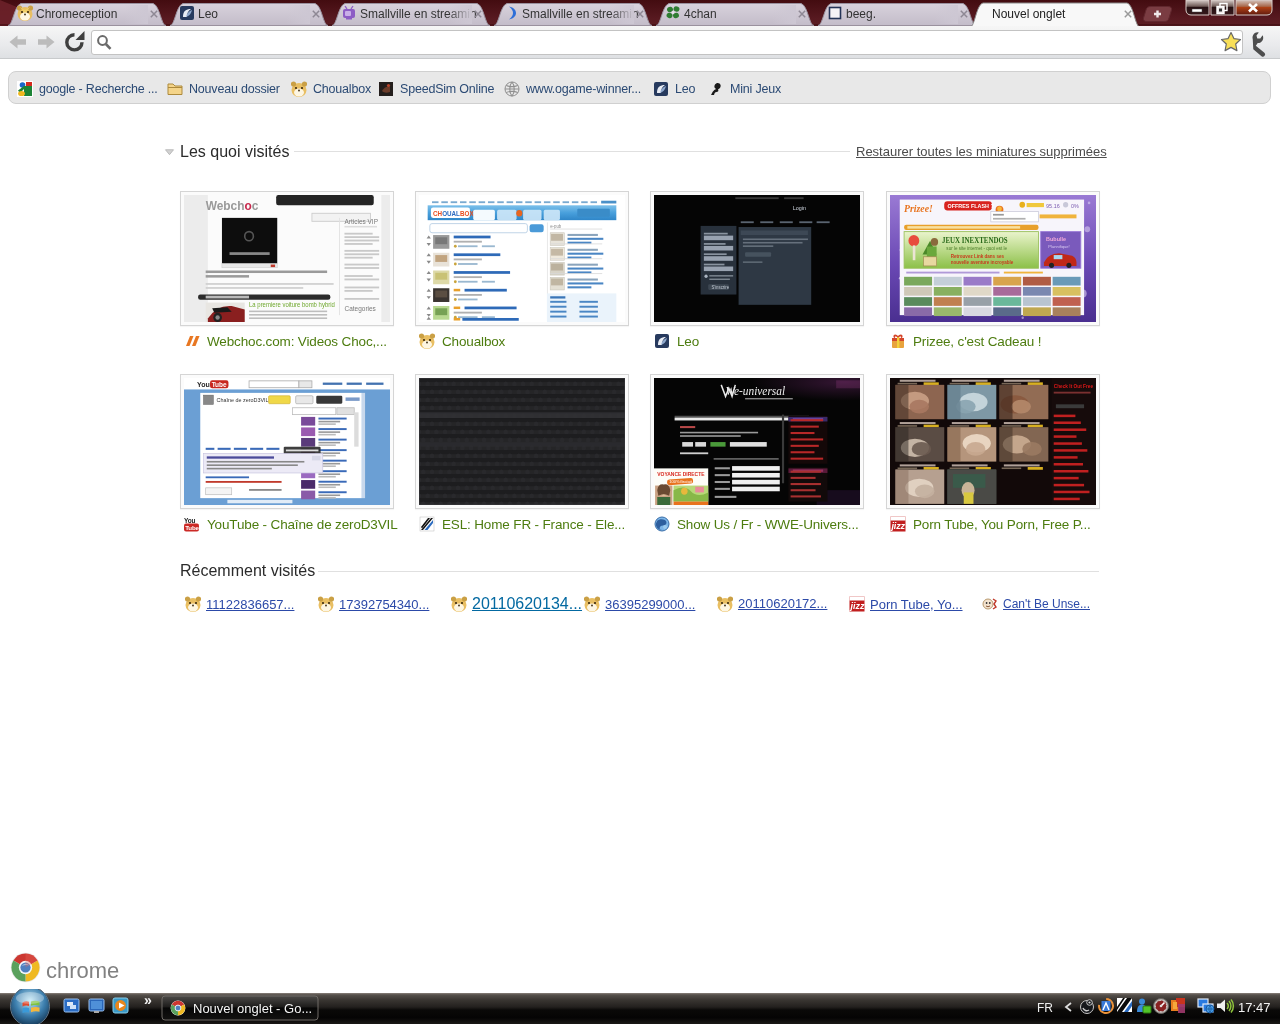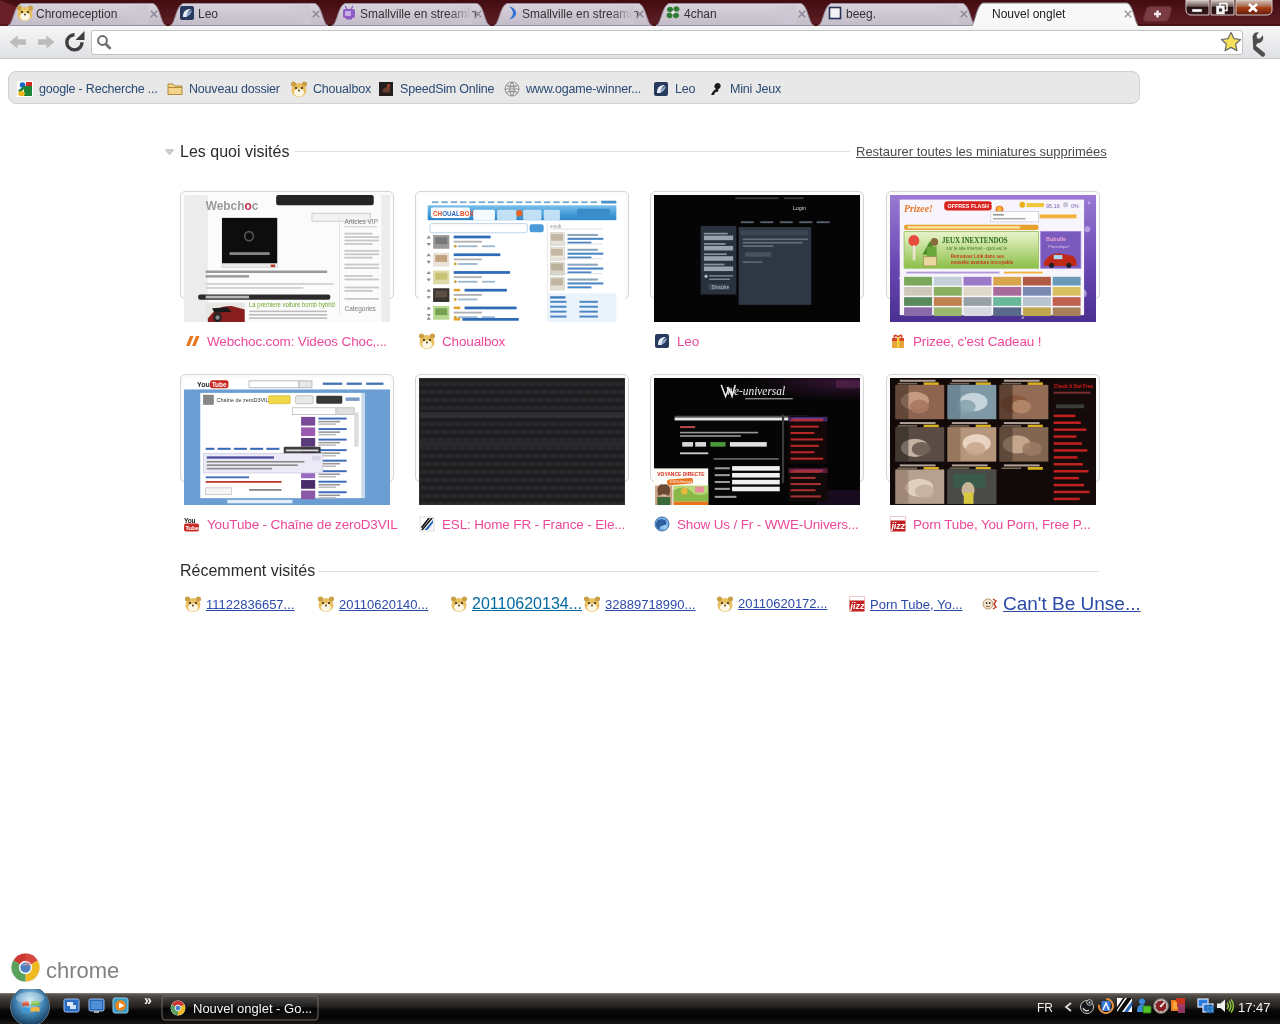--- a/index.html
+++ b/index.html
@@ -13,37 +13,37 @@
     background:linear-gradient(#430c10,#571920 70%,#5c1d23); }
 
   
   #toolbar { position:absolute; left:0; top:26px; width:1280px; height:33px;
     background:linear-gradient(#f6f6f6,#e9eaec 60%,#dee0e3);
     border-bottom:1px solid #c8cacc; }
   #omnibox { position:absolute; left:91px; top:4px; width:1152px; height:25px;
     background:#fff; border:1px solid #c3c3c3; border-radius:3px; }
 
   
-  #bmbar { position:absolute; left:8px; top:11px; width:1132px; height:33px;
+  #bmbar { position:absolute; left:8px; top:11px; width:1263px; height:33px;
     background:#e8e8e8; border:1px solid #d0d0d0; border-radius:8px; }
   .bm { position:absolute; top:0; height:33px; display:flex; align-items:center;
     font-size:12.5px; letter-spacing:-0.2px; color:#2b4a74; white-space:nowrap; }
   .bm .ic { width:16px; height:16px; margin-right:6px; position:relative; }
 
   
   .h2 { position:absolute; font-size:16px; color:#2b2b2b; }
   .hline { position:absolute; height:1px; background:#e0e0e0; }
   .rlink { position:absolute; font-size:13px; color:#4c4c4c; text-decoration:underline; }
 
-  .tile { position:absolute; width:214px; height:108px; border:1px solid #d5d5d5;
-    border-radius:5px; background:#fbfbfb; box-shadow:0 1px 1px rgba(0,0,0,.04); }
+  .tile { position:absolute; width:214px; height:135px; border:1px solid #d5d5d5;
+    border-radius:0; background:#fbfbfb; box-shadow:0 1px 1px rgba(0,0,0,.04); }
   .thumb { position:absolute; left:3px; top:3px; width:206px; height:127px;
     background:#fff; overflow:hidden; }
   .cap { position:absolute; height:18px; display:flex; align-items:center;
-    font-size:13.5px; letter-spacing:-0.15px; color:#ec4899; white-space:nowrap; }
+    font-size:13.5px; letter-spacing:-0.15px; color:#4d7c0f; white-space:nowrap; }
   .cap .ic { width:16px; height:16px; margin-right:7px; position:relative; flex:none; }
 
   
   #chromeword { position:absolute; left:46px; top:898px; font-size:22px; color:#818181; }
 
   
   #taskbar { position:absolute; left:0; top:993px; width:1280px; height:31px;
     background:linear-gradient(#8a827c 0%, #55504b 6%, #3a3632 22%, #23201e 45%, #0a0908 55%, #050404 80%, #1a1816 100%); }
 </style>
 </head>
@@ -1289,21 +1289,21 @@
 <div class="abs" style="left:318px;top:536px;height:16px;display:flex;align-items:center">
           <span style="width:16px;height:16px;margin-right:5px"><svg width="16" height="16" viewBox="0 0 16 16">
               <ellipse cx="8" cy="9" rx="7.5" ry="7" fill="#e9bf63"></ellipse>
               <circle cx="2.5" cy="3" r="2.6" fill="#caa045"></circle>
               <circle cx="13.5" cy="3" r="2.6" fill="#caa045"></circle>
               <ellipse cx="8" cy="11.5" rx="5" ry="4" fill="#fdf6e3"></ellipse>
               <circle cx="5" cy="7" r="1.1" fill="#3a2a10"></circle>
               <circle cx="11" cy="7" r="1.1" fill="#3a2a10"></circle>
               <circle cx="8" cy="9.5" r="0.9" fill="#3a2a10"></circle>
             </svg></span>
-          <span class="blk" style="font-size:13px;color:#2c4aa8;text-decoration:underline;white-space:nowrap">20110620140...</span>
+          <span class="blk" style="font-size:13px;color:#2c4aa8;text-decoration:underline;white-space:nowrap">17392754340...</span>
         </div>
 <div class="abs" style="left:451px;top:536px;height:16px;display:flex;align-items:center">
           <span style="width:16px;height:16px;margin-right:5px"><svg width="16" height="16" viewBox="0 0 16 16">
               <ellipse cx="8" cy="9" rx="7.5" ry="7" fill="#e9bf63"></ellipse>
               <circle cx="2.5" cy="3" r="2.6" fill="#caa045"></circle>
               <circle cx="13.5" cy="3" r="2.6" fill="#caa045"></circle>
               <ellipse cx="8" cy="11.5" rx="5" ry="4" fill="#fdf6e3"></ellipse>
               <circle cx="5" cy="7" r="1.1" fill="#3a2a10"></circle>
               <circle cx="11" cy="7" r="1.1" fill="#3a2a10"></circle>
               <circle cx="8" cy="9.5" r="0.9" fill="#3a2a10"></circle>
@@ -1313,21 +1313,21 @@
 <div class="abs" style="left:584px;top:536px;height:16px;display:flex;align-items:center">
           <span style="width:16px;height:16px;margin-right:5px"><svg width="16" height="16" viewBox="0 0 16 16">
               <ellipse cx="8" cy="9" rx="7.5" ry="7" fill="#e9bf63"></ellipse>
               <circle cx="2.5" cy="3" r="2.6" fill="#caa045"></circle>
               <circle cx="13.5" cy="3" r="2.6" fill="#caa045"></circle>
               <ellipse cx="8" cy="11.5" rx="5" ry="4" fill="#fdf6e3"></ellipse>
               <circle cx="5" cy="7" r="1.1" fill="#3a2a10"></circle>
               <circle cx="11" cy="7" r="1.1" fill="#3a2a10"></circle>
               <circle cx="8" cy="9.5" r="0.9" fill="#3a2a10"></circle>
             </svg></span>
-          <span class="blk" style="font-size:13px;color:#2c4aa8;text-decoration:underline;white-space:nowrap">32889718990...</span>
+          <span class="blk" style="font-size:13px;color:#2c4aa8;text-decoration:underline;white-space:nowrap">36395299000...</span>
         </div>
 <div class="abs" style="left:717px;top:536px;height:16px;display:flex;align-items:flex-start">
           <span style="width:16px;height:16px;margin-right:5px"><svg width="16" height="16" viewBox="0 0 16 16">
               <ellipse cx="8" cy="9" rx="7.5" ry="7" fill="#e9bf63"></ellipse>
               <circle cx="2.5" cy="3" r="2.6" fill="#caa045"></circle>
               <circle cx="13.5" cy="3" r="2.6" fill="#caa045"></circle>
               <ellipse cx="8" cy="11.5" rx="5" ry="4" fill="#fdf6e3"></ellipse>
               <circle cx="5" cy="7" r="1.1" fill="#3a2a10"></circle>
               <circle cx="11" cy="7" r="1.1" fill="#3a2a10"></circle>
               <circle cx="8" cy="9.5" r="0.9" fill="#3a2a10"></circle>
@@ -1343,21 +1343,21 @@
           <span class="blk" style="font-size:13px;color:#2c4aa8;text-decoration:underline;white-space:nowrap">Porn Tube, Yo...</span>
         </div>
 <div class="abs" style="left:982px;top:536px;height:16px;display:flex;align-items:center">
           <span style="width:16px;height:16px;margin-right:5px"><svg width="16" height="16" viewBox="0 0 16 16">
               <circle cx="6" cy="8" r="5" fill="#f3e3cf" stroke="#b99a6e"></circle>
               <circle cx="4.6" cy="7" r="0.9" fill="#333"></circle>
               <circle cx="7.8" cy="7" r="0.9" fill="#333"></circle>
               <path d="M4,10 Q6,11.5 8,10" stroke="#8a5a3a" fill="none"></path>
               <path d="M11,3 L14,5 L12,8 L14,11 L11,13" stroke="#c0392b" fill="none" stroke-width="1.4"></path>
             </svg></span>
-          <span class="blk" style="font-size:19px;color:#2c4aa8;text-decoration:underline;white-space:nowrap">Can't Be Unse...</span>
+          <span class="blk" style="font-size:12px;color:#2c4aa8;text-decoration:underline;white-space:nowrap">Can't Be Unse...</span>
         </div>
 </div>
 
     <svg class="abs" style="left:10px;top:892px" width="31" height="31" viewBox="0 0 40 40">
       <circle cx="20" cy="20" r="19" fill="#e8e8e8"></circle>
       <path d="M20,20 L4.41,11 A18 18 0 0 1 35.59,11 Z" fill="#cc3731"></path>
       <path d="M20,20 L35.59,11 A18 18 0 0 1 20,38 Z" fill="#efb922"></path>
       <path d="M20,20 L20,38 A18 18 0 0 1 4.41,11 Z" fill="#5aa15d"></path>
       <path d="M11.4,20 a8.6,8.6 0 0 1 17.2,0 a8.6,8.6 0 0 1 -17.2,0 Z" fill="#f2f6fa"></path>
       <circle cx="20" cy="20" r="6.6" fill="#4e7fc0"></circle>

